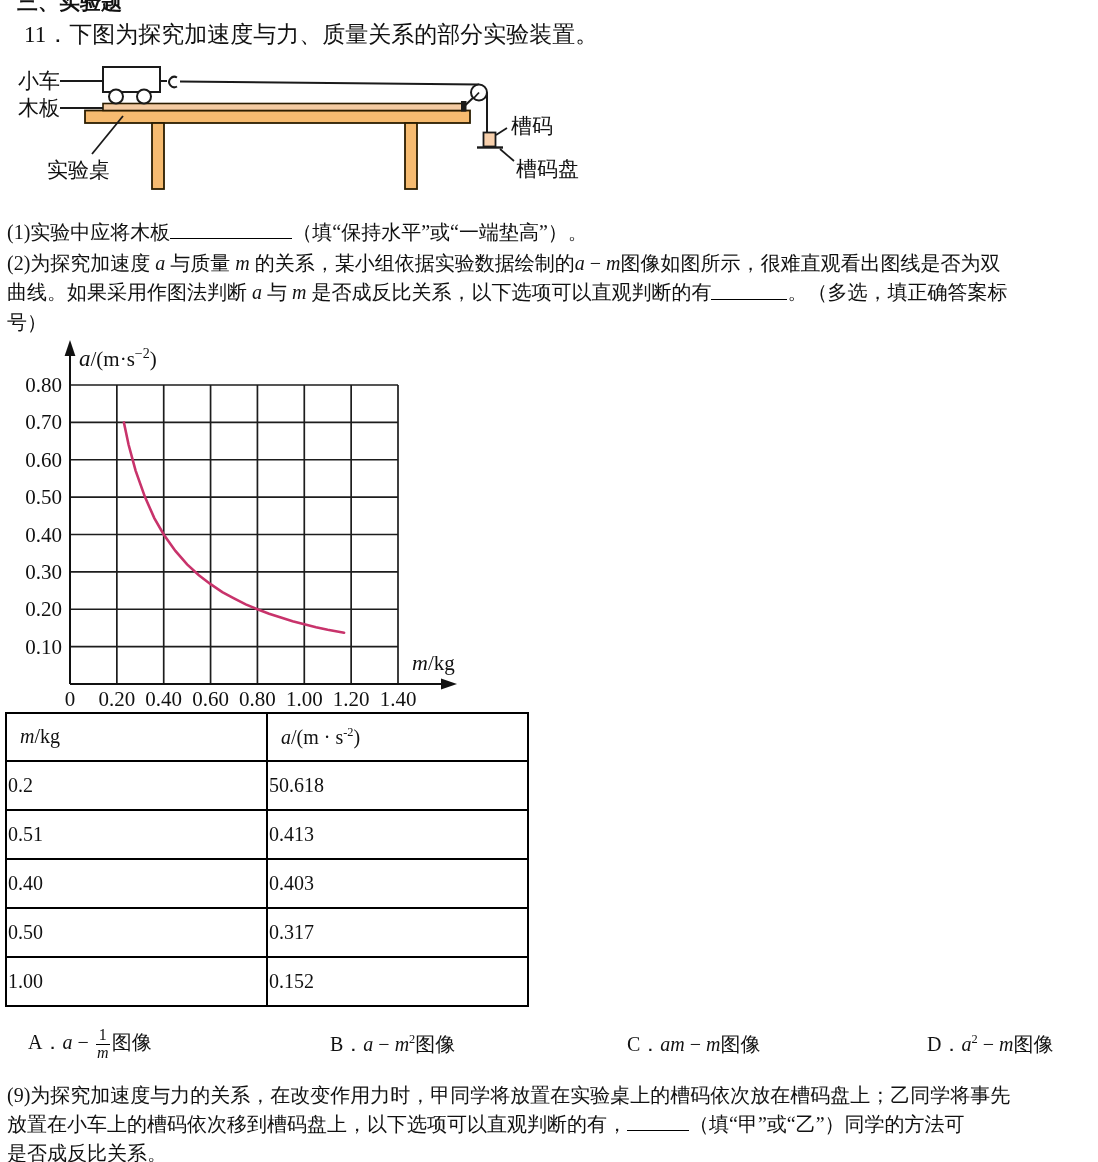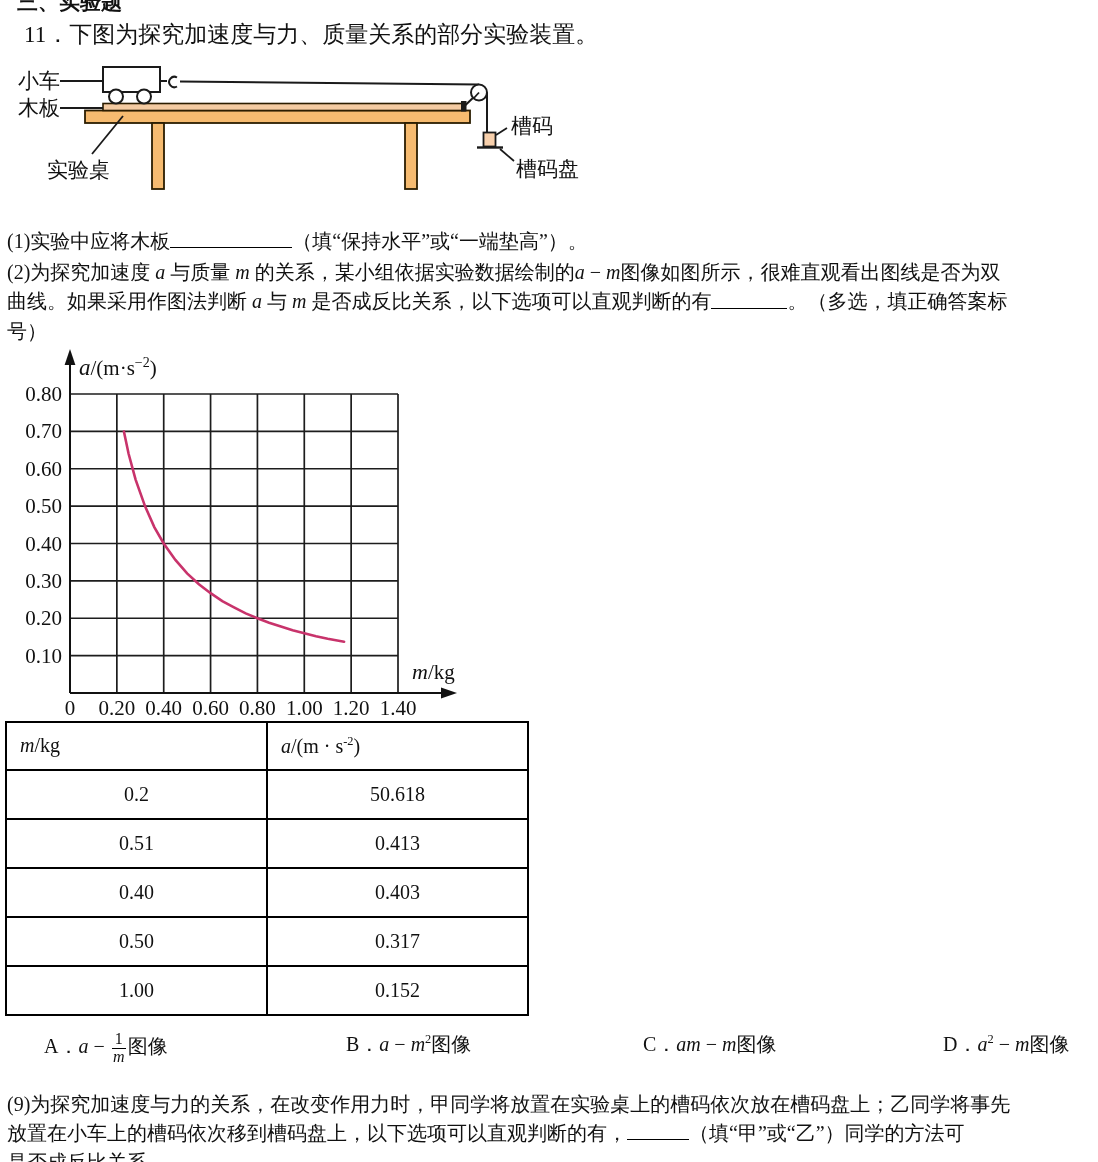--- a/index.html
+++ b/index.html
@@ -4,32 +4,32 @@
 <style>
   html,body{margin:0;padding:0}
   body{width:1098px;height:1162px;background:#ffffff;color:#111;
        font-family:"Liberation Serif","DejaVu Serif",serif;overflow:hidden}
   .hclip{height:13px;overflow:hidden}
   .hclip .h3{margin:-12px 0 0 17px;font-size:21px;font-weight:bold}
   p{margin:0}
   .q11{margin:7px 0 0 24px;font-size:23px;line-height:29px}
   .diag{display:block;margin-top:8px}
   .para{font-size:20px;line-height:29px;margin-left:7px}
-  .p1{margin-top:30px}
+  .p1{margin-top:21px}
   .p2{margin-top:2px}
   .p3{margin-top:13px}
   .it{font-style:italic}
   sup{font-size:0.62em}
   .blank{display:inline-block;border-bottom:1.6px solid #000;height:1.02em;vertical-align:baseline}
   .graph{display:block}
   table.dt{border-collapse:collapse;margin-left:5px;font-size:20px}
   .dt th,.dt td{border:2px solid #000}
   .dt th{width:245px;height:44px;text-align:left;padding-left:13px;font-weight:normal}
-  .dt td{height:45px;text-align:center}
-  .opts{display:flex;margin:15px 0 0 44px;font-size:20px;height:46px}
+  .dt td{height:45px;text-align:left}
+  .opts{display:flex;align-items:center;margin:15px 0 0 28px;font-size:20px;height:46px}
   .oA{width:302px}.oB{width:297px}.oC{width:300px}
   .frac{display:inline-block;text-align:center;vertical-align:middle;line-height:1.05;font-size:0.8em;margin:0 2px}
   .frac .fn{display:block;border-bottom:1.3px solid #000;padding:0 3px}
   .frac .fd{display:block}
   svg text{font-family:"Liberation Serif","DejaVu Serif",serif;fill:#111}
 </style>
 </head>
 <body>
 
 <div class="hclip">

